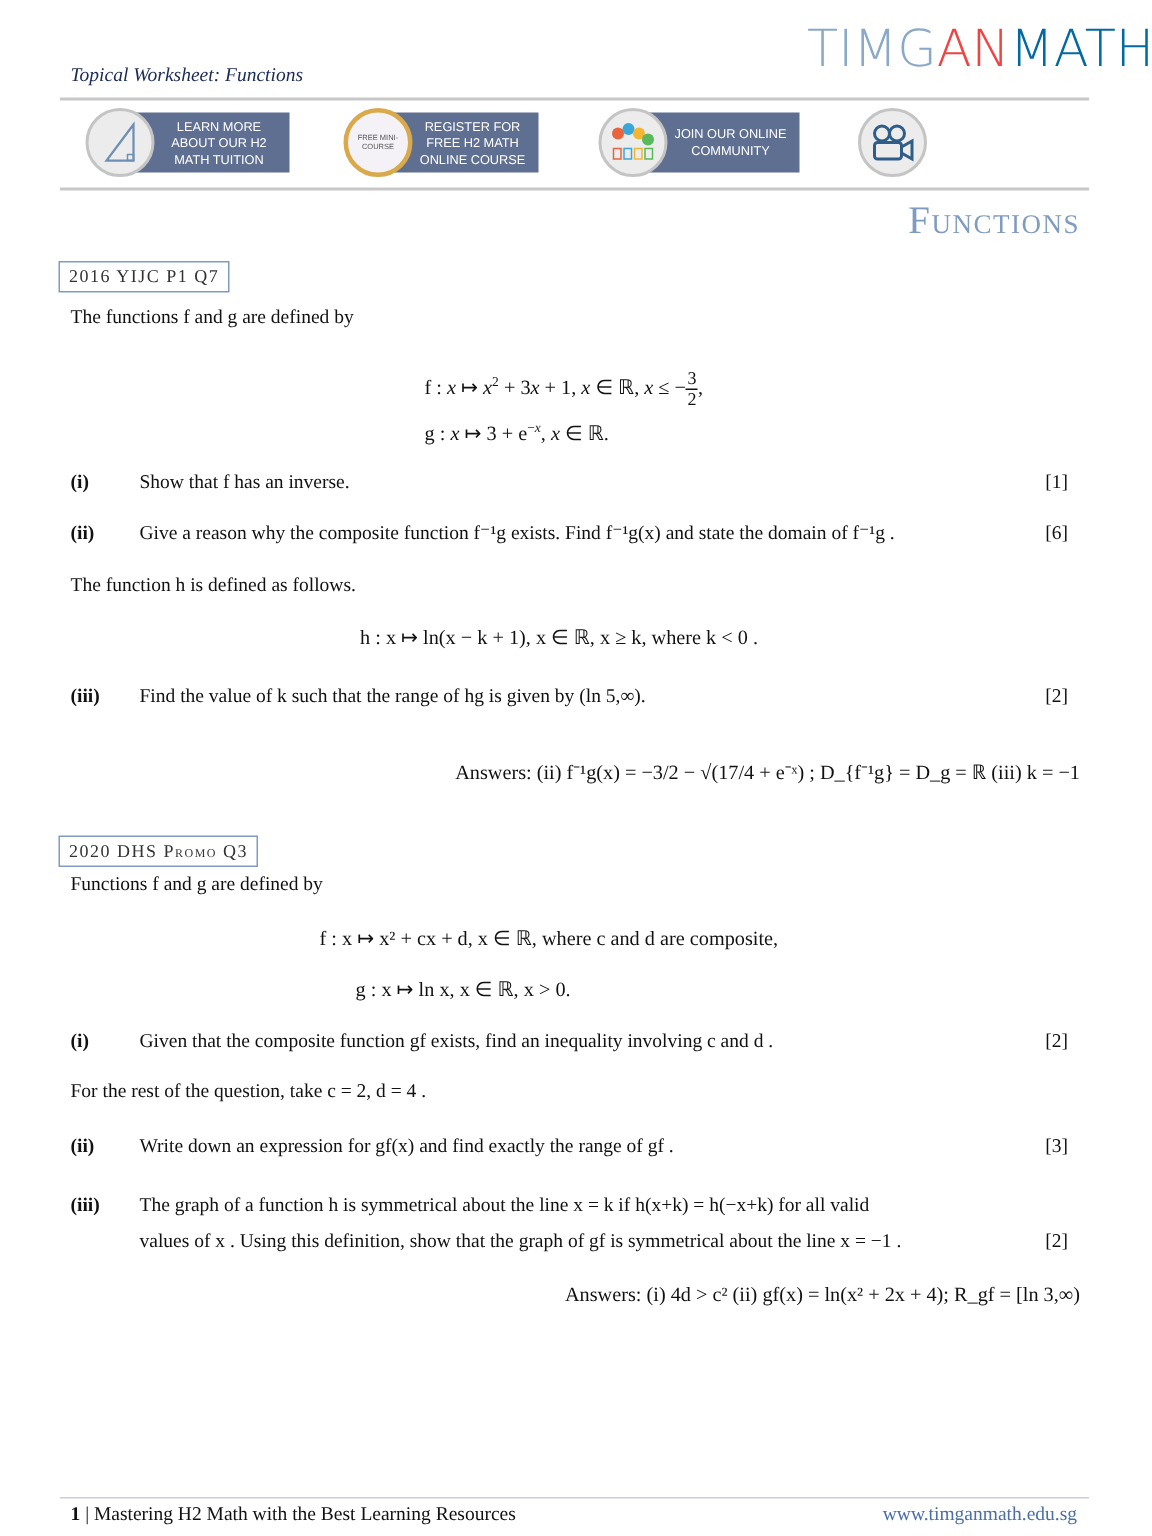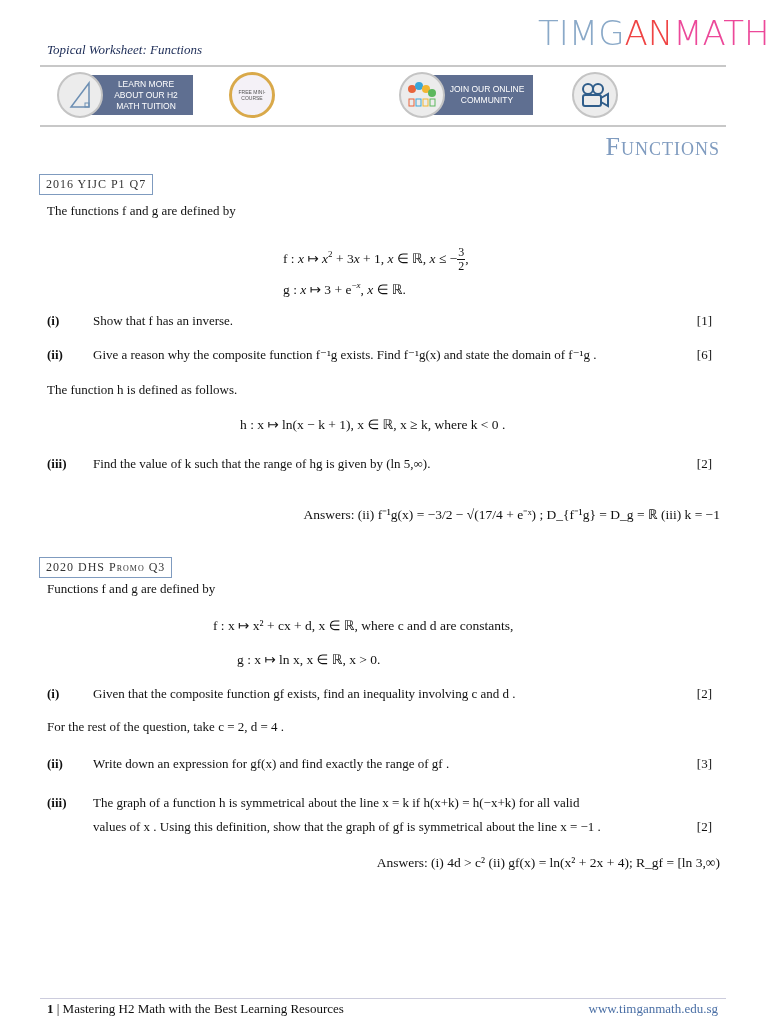--- a/index.html
+++ b/index.html
@@ -2,21 +2,21 @@
 <html><head>
 <meta charset="utf-8">
 <style>
   html, body { margin:0; padding:0; background:#ffffff; }
   body { width:768px; height:1024px; position:relative; overflow:hidden;
          font-family:"Liberation Serif","DejaVu Serif",serif; color:#111; }
   .abs { position:absolute; }
   .logo { left:538px; top:14px; font-family:"DejaVu Sans","Liberation Sans",sans-serif;
           font-size:34px; font-weight:200; letter-spacing:0px; color:#8aa9c8; line-height:38px; }
   .logo .a { color:#ef4444; }
-  .logo .b { color:#ec4899;text-align:center; }
+  .logo .b { color:#0369a1;text-align:center; }
   .subtitle { left:47px; top:42px; font-style:italic; font-size:13px; color:#1a2a55; }
   .rule { left:40px; width:686px; height:2px; background:#c8c8c8; }
   .banner { top:72px; height:46px; }
   .bcircle { position:absolute; left:0; top:0; width:46px; height:46px; border-radius:50%;
              background:#ececec; border:2px solid #c4c4c4; box-sizing:border-box; z-index:2;
              display:flex; align-items:center; justify-content:center; }
   .bbox { position:absolute; left:24px; top:3px; height:40px; background:#5f6f91;
           color:#fff; font-family:"Liberation Sans","DejaVu Sans",sans-serif; font-size:8.5px;
           line-height:11px; text-align:center; display:flex; align-items:center; justify-content:center;
           padding-left:18px; box-sizing:border-box; text-transform:uppercase; }
@@ -59,20 +59,27 @@
       <div>Learn more</div>
       <div>about our H2</div>
       <div>math tuition</div>
     </div>
   </div>
 </div>
 
 <div class="abs banner" style="left:229px;width:130px">
   <div class="bcircle" style="border:3px solid #d9a94a;background:#f4f1f7">
     <span style="font-size:5px;line-height:6px;text-align:center;color:#555;font-family:'Liberation Sans',sans-serif">FREE MINI-COURSE</span>
+  </div>
+  <div class="bbox" style="width:106px">
+    <div>
+      <div>Register for</div>
+      <div>free H2 math</div>
+      <div>online course</div>
+    </div>
   </div>
 </div>
 
 <div class="abs banner" style="left:399px;width:134px">
   <div class="bcircle">
     <svg width="32" height="28" viewBox="0 0 32 28">
       <circle cx="6" cy="8" r="4" fill="#e8643c"></circle>
         <circle cx="13" cy="5" r="4" fill="#3aa6d9"></circle>
       <circle cx="20" cy="8" r="4" fill="#f2b632"></circle>
         <circle cx="26" cy="12" r="4" fill="#5bb85d"></circle>
@@ -128,21 +135,21 @@
 
 <div class="abs lab" style="top:456px">(iii)</div>
 <div class="abs qt" style="top:456px">Find the value of k such that the range of hg is given by (ln 5,∞).</div>
 <div class="abs mk" style="top:456px">[2]</div>
 
 <div class="abs math" style="right:48px;top:505px">Answers: (ii) f⁻¹g(x) = −3/2 − √(17/4 + e⁻ˣ) ; D_{f⁻¹g} = D_g = ℝ (iii) k = −1</div>
 
 <div class="abs qtag" style="left:39px;top:557px">2020 DHS Promo Q3</div>
 <div class="abs txt" style="left:47px;top:581px">Functions f and g are defined by</div>
 
-<div class="abs math" style="left:213px;top:617px">f : x ↦ x² + cx + d, x ∈ ℝ, where c and d are constants,</div>
+<div class="abs math" style="left:213px;top:617px">f : x ↦ x² + cx + d, x ∈ ℝ, where c and d are composite,</div>
 <div class="abs math" style="left:237px;top:651px">g : x ↦ ln x, x ∈ ℝ, x &gt; 0.</div>
 
 <div class="abs lab" style="top:686px">(i)</div>
 <div class="abs qt" style="top:686px">Given that the composite function gf exists, find an inequality involving c and d .</div>
 <div class="abs mk" style="top:686px">[2]</div>
 
 <div class="abs txt" style="left:47px;top:719px">For the rest of the question, take c = 2, d = 4 .</div>
 
 <div class="abs lab" style="top:756px">(ii)</div>
 <div class="abs qt" style="top:756px">Write down an expression for gf(x) and find exactly the range of gf .</div>

